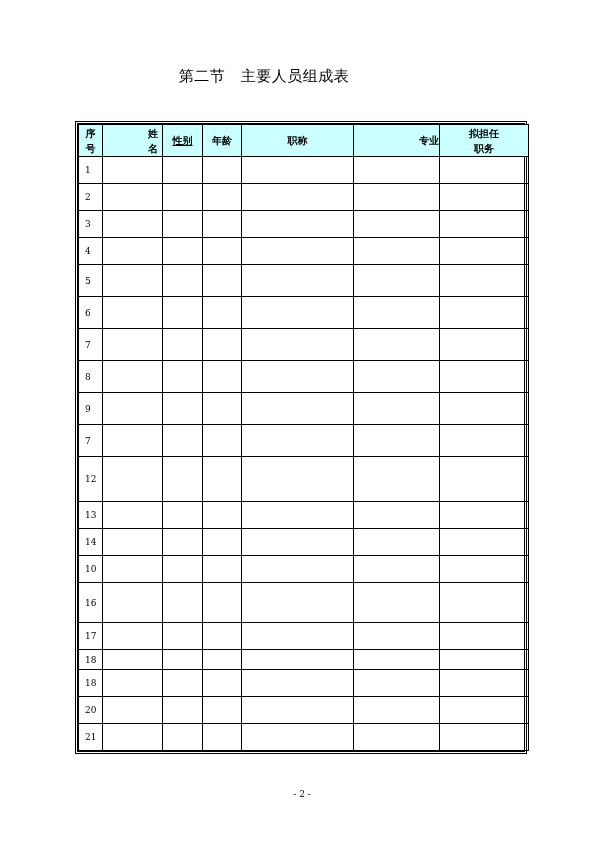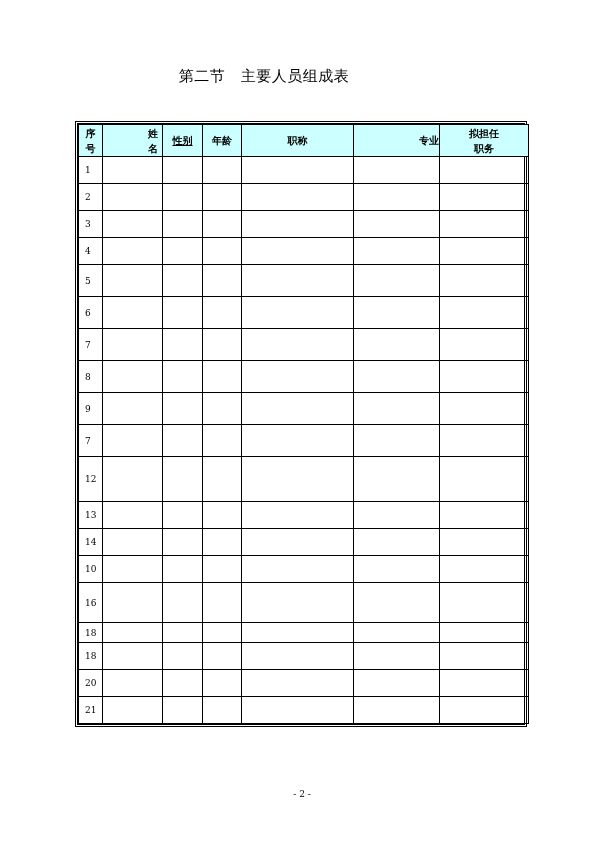--- a/index.html
+++ b/index.html
@@ -170,20 +170,29 @@
         </tr>
         <tr style="height: 40px;">
           <td class="num">16</td>
           <td></td>
           <td></td>
           <td></td>
           <td></td>
           <td></td>
           <td></td>
         </tr>
+        <tr style="height: 27px;">
+          <td class="num">17</td>
+          <td></td>
+          <td></td>
+          <td></td>
+          <td></td>
+          <td></td>
+          <td></td>
+        </tr>
         <tr style="height: 20px;">
           <td class="num">18</td>
           <td></td>
           <td></td>
           <td></td>
           <td></td>
           <td></td>
           <td></td>
         </tr>
         <tr style="height: 27px;">

